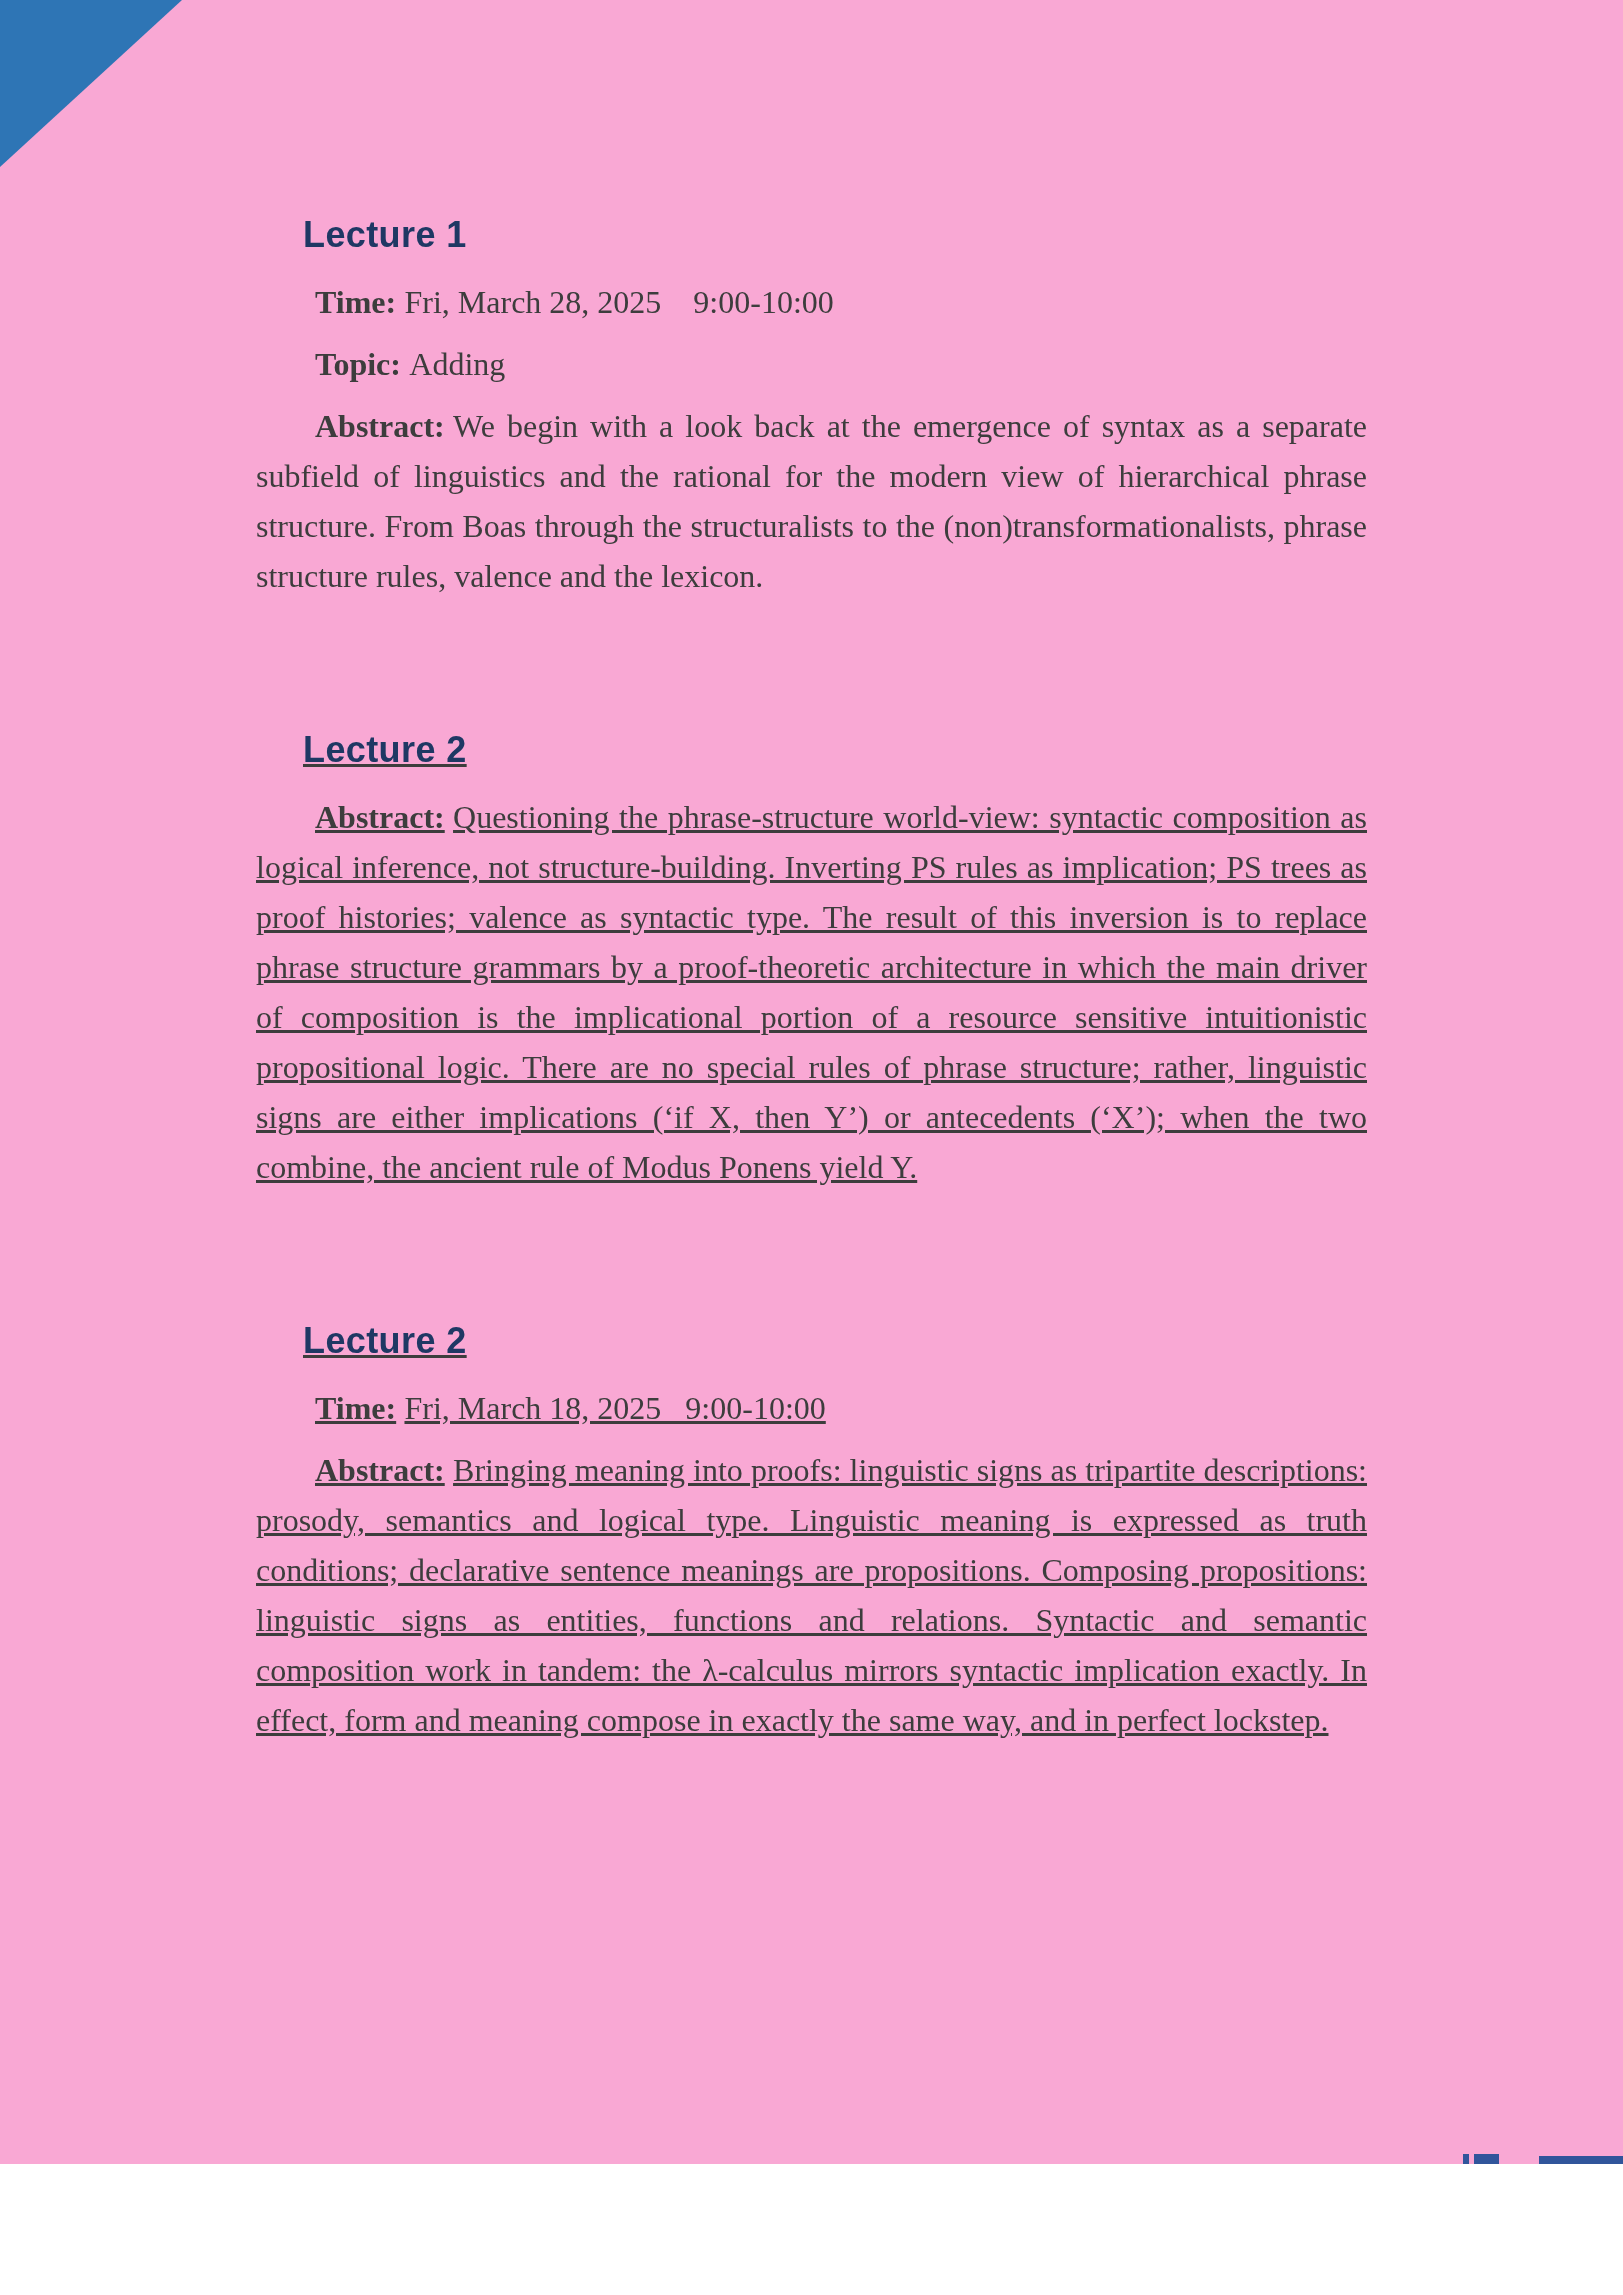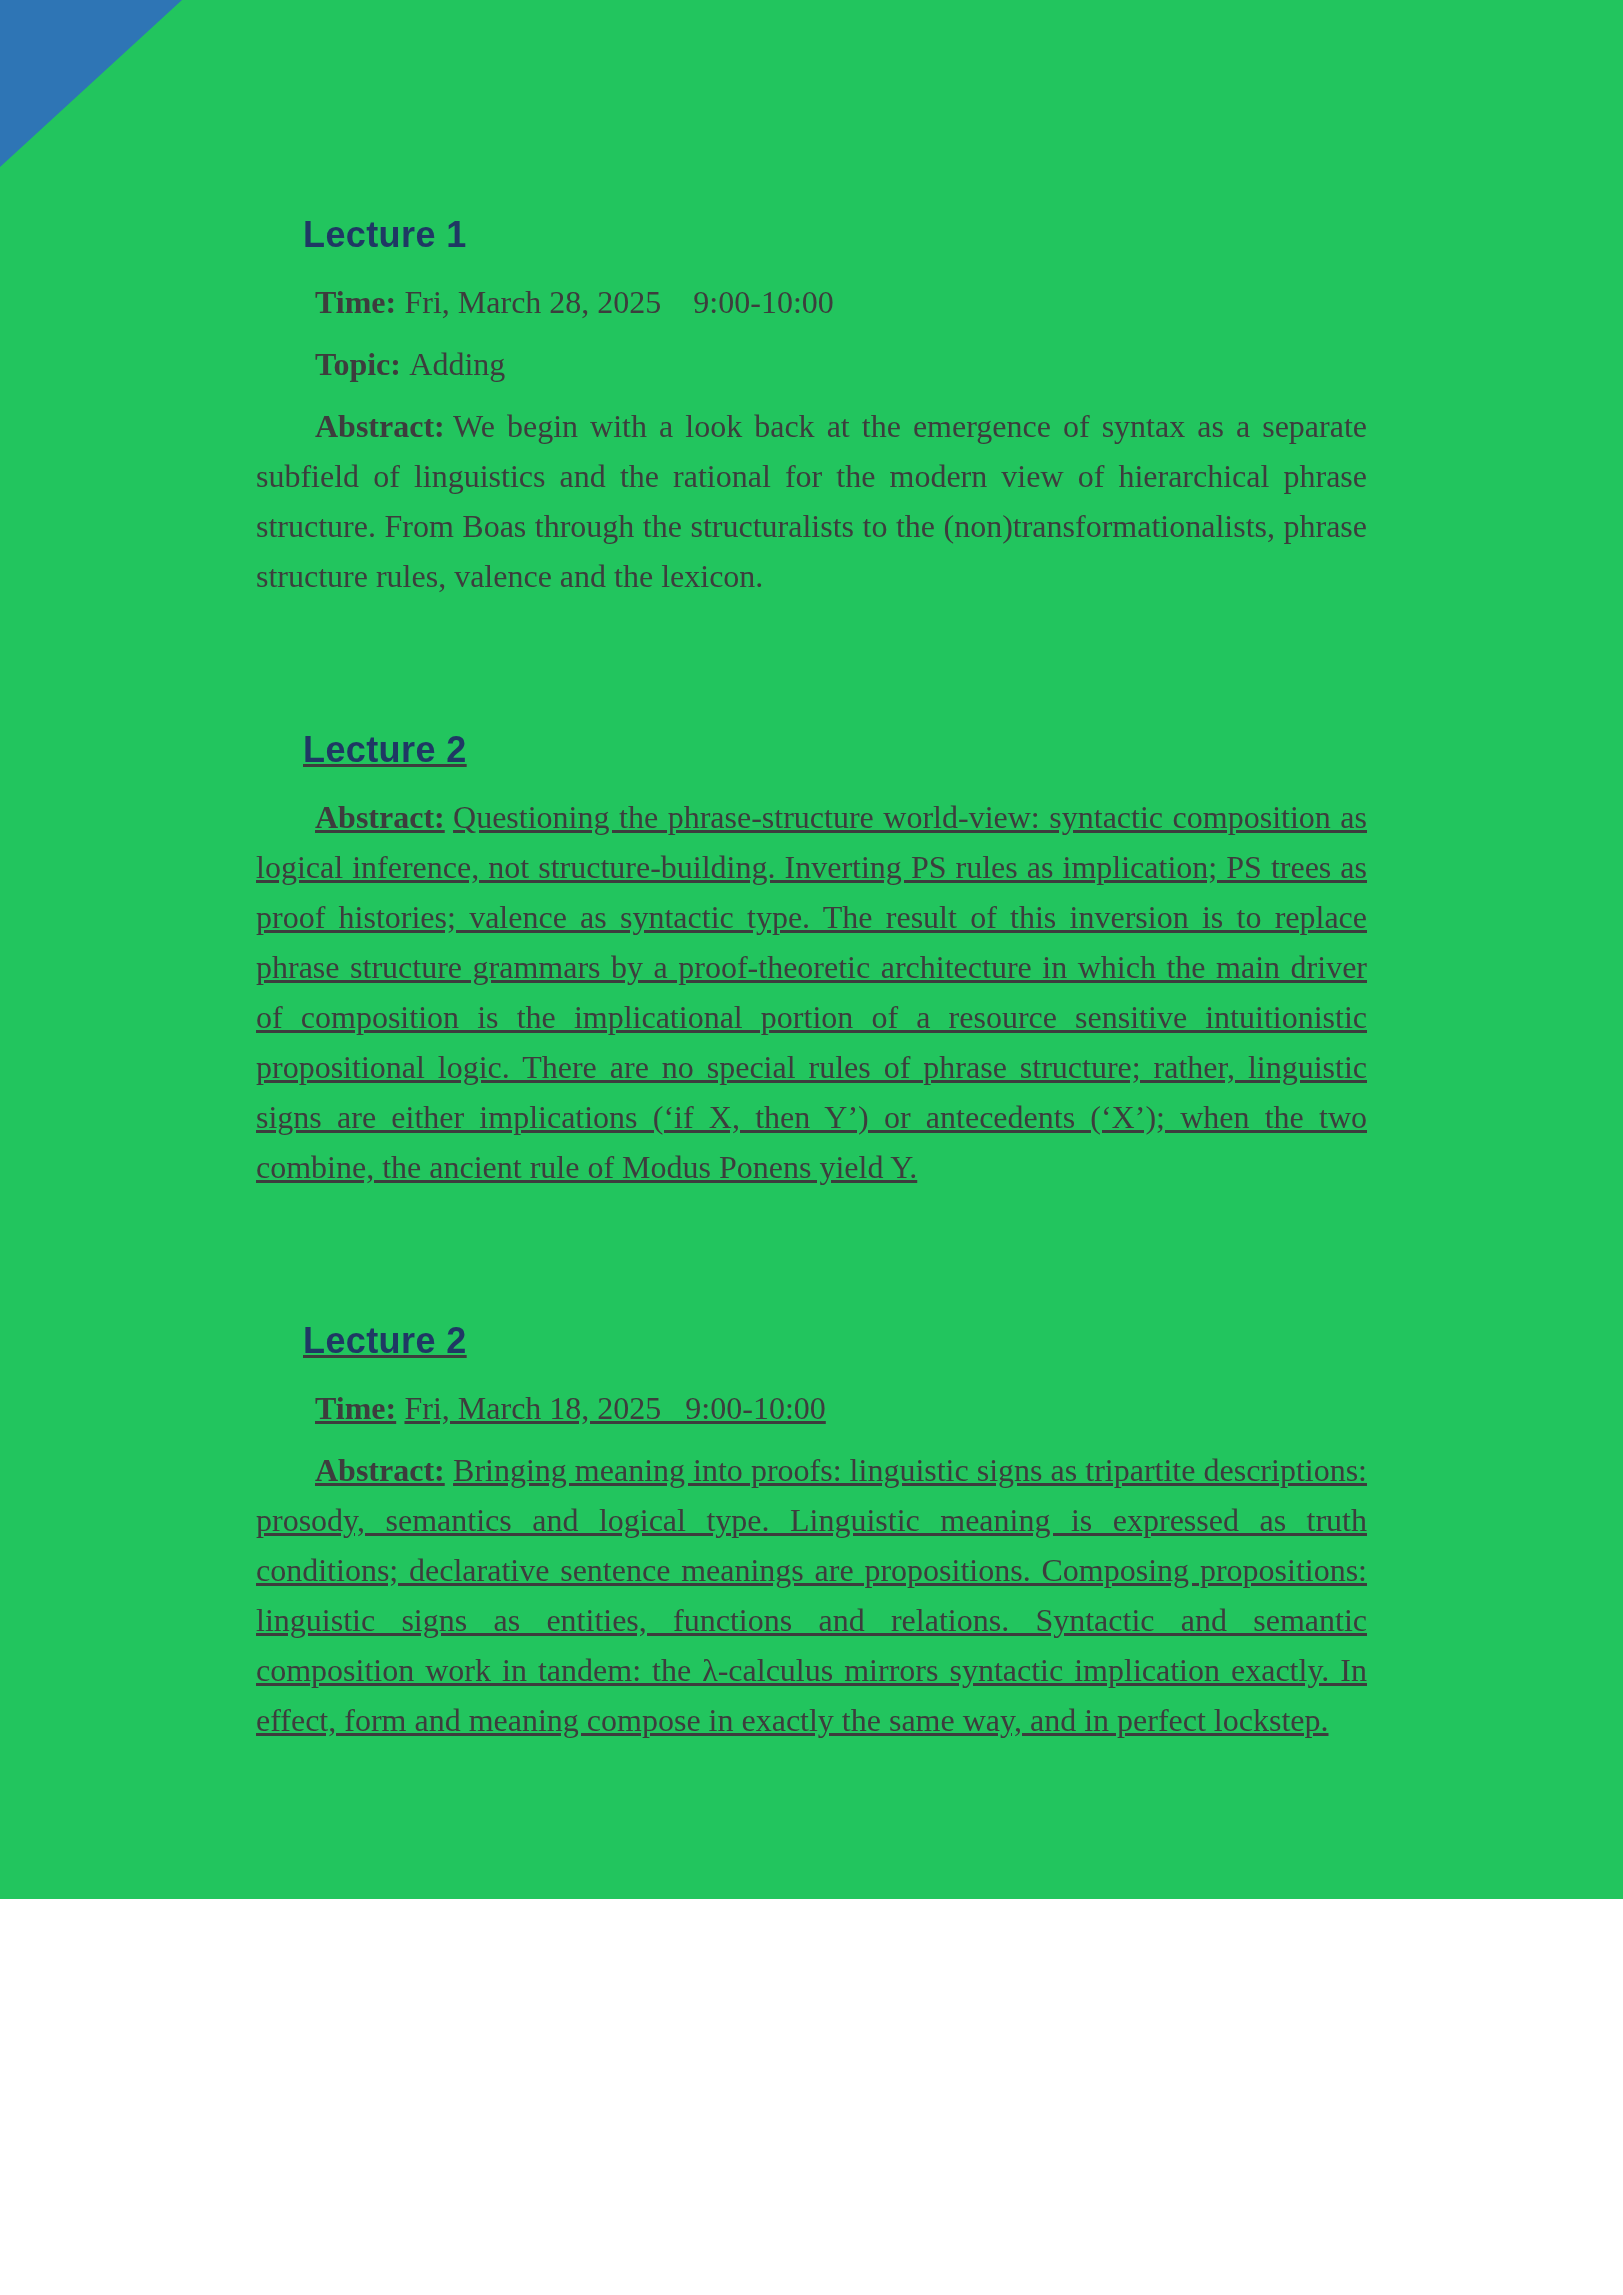--- a/index.html
+++ b/index.html
@@ -3,22 +3,22 @@
 <meta charset="utf-8">
 <style>
   html, body {
     margin: 0;
     padding: 0;
     background: #ffffff;
   }
   .page {
     position: relative;
     width: 1623px;
-    height: 1899px;
-    background: #22c55e;
+    height: 2164px;
+    background: #f9a8d4;
     overflow: hidden;
     font-family: "Liberation Serif", serif;
     color: var(--body_text, #3d3d3d);
   }
   .corner-triangle {
     position: absolute;
     top: 0;
     left: 0;
     width: 182px;
     height: 167px;

